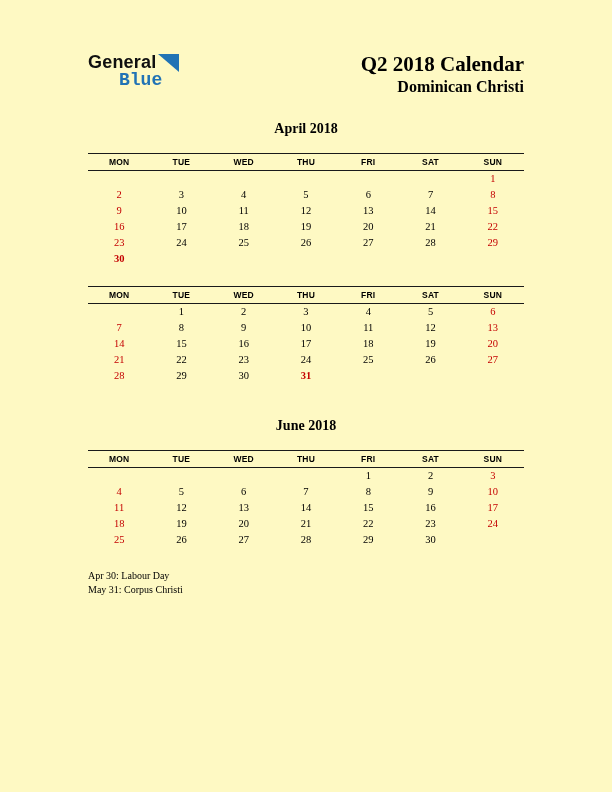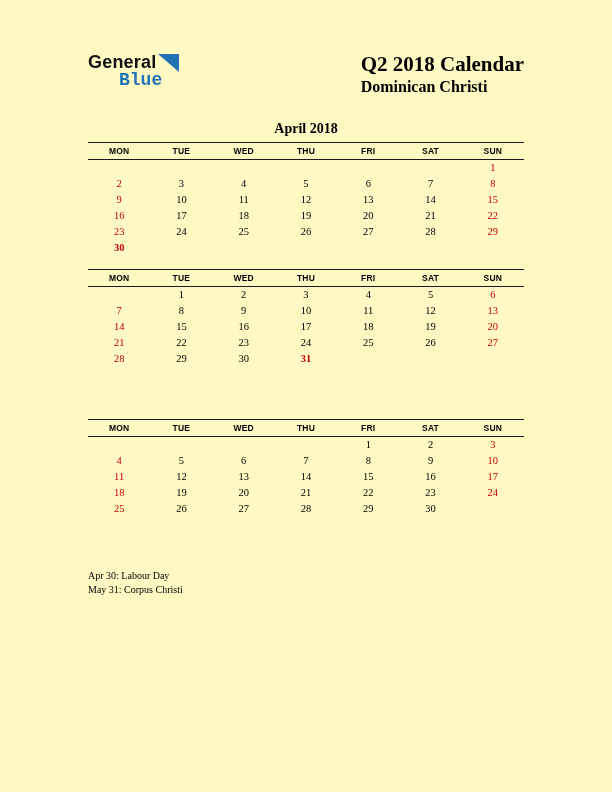--- a/index.html
+++ b/index.html
@@ -18,32 +18,32 @@
     font-family:"Liberation Sans",sans-serif; font-weight:bold;
     font-size:18px; line-height:20px; color:#101010; letter-spacing:.2px;
   }
   .brand-tri { margin-left:2px; margin-top:2px; }
   .brand-blue {
     font-family:Liberation Mono, monospace; font-weight:bold;
     font-size:18px; line-height:20px; color:var(--blue); margin-left:31px; margin-top:-2px;
   }
 
   
-  .titles { position:absolute; top:52px; right:88px; text-align:left; }
+  .titles { position:absolute; top:52px; right:88px; text-align:right; }
   .doc-title { font-size:21px; font-weight:bold; line-height:25px; }
   .doc-subtitle { font-size:16px; font-weight:bold; line-height:20px; }
 
   
   .month { position:absolute; left:88px; width:436px; }
   .m0 { top:122px; }
   .m1 { top:269px; }
   .m2 { top:419px; }
   .month-title { text-align:center; font-size:14px; font-weight:bold; line-height:14px; margin-bottom:6px; }
 
-  table.grid { width:100%; border-collapse:collapse; table-layout:fixed; }
+  table.grid { width:100%; border-collapse:collapse; table-layout:fixed;margin-top:17px; }
   th.dow {
     border-top:1.5px solid var(--line);
     border-bottom:1.5px solid var(--line);
     font-family:"Liberation Sans",sans-serif;
     font-size:8.5px; font-weight:bold; letter-spacing:.2px;
     height:17px; text-align:center; vertical-align:middle; color:#000;
   }
   td.date {
     height:16px; line-height:16px; font-size:10.5px;
     text-align:center; vertical-align:middle;
@@ -201,20 +201,21 @@
             <td class="date">30</td>
             <td class="date red bold">31</td>
             <td class="date"></td>
             <td class="date"></td>
             <td class="date"></td>
           </tr>
         </tbody>
       </table>
     </section>
   <section class="month m2" id="month-2">
+      <div class="month-title">June 2018</div>
       <table class="grid">
         <thead>
           <tr>
             <th class="dow red">MON</th>
             <th class="dow">TUE</th>
             <th class="dow">WED</th>
             <th class="dow">THU</th>
             <th class="dow">FRI</th>
             <th class="dow">SAT</th>
             <th class="dow red">SUN</th>

